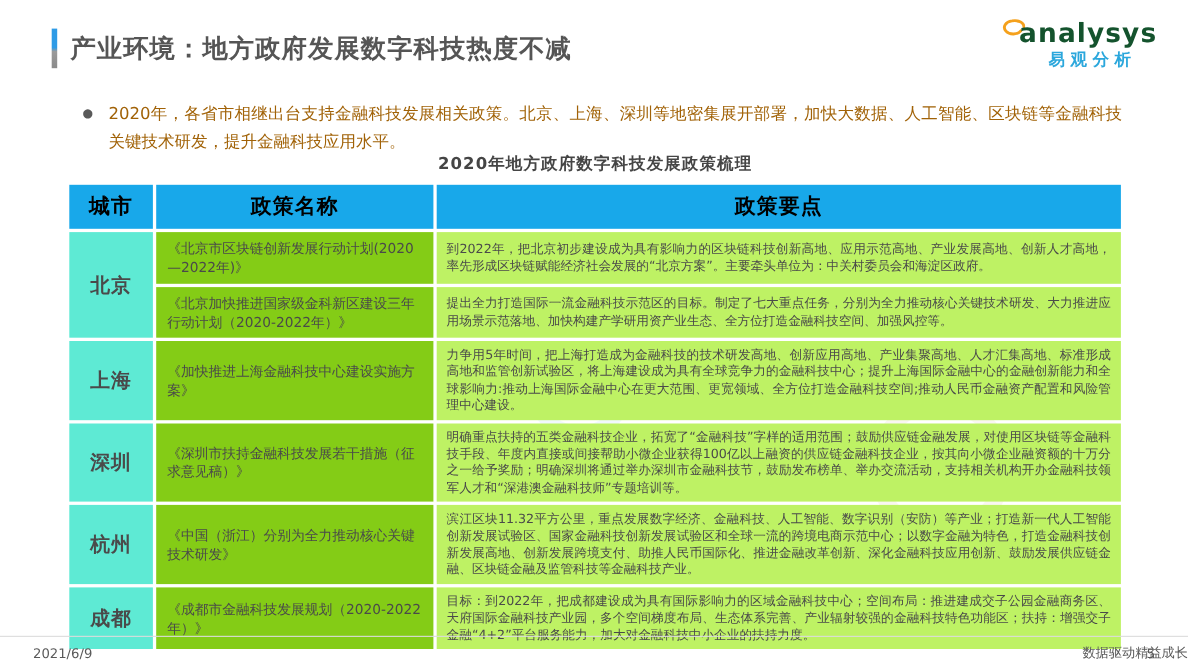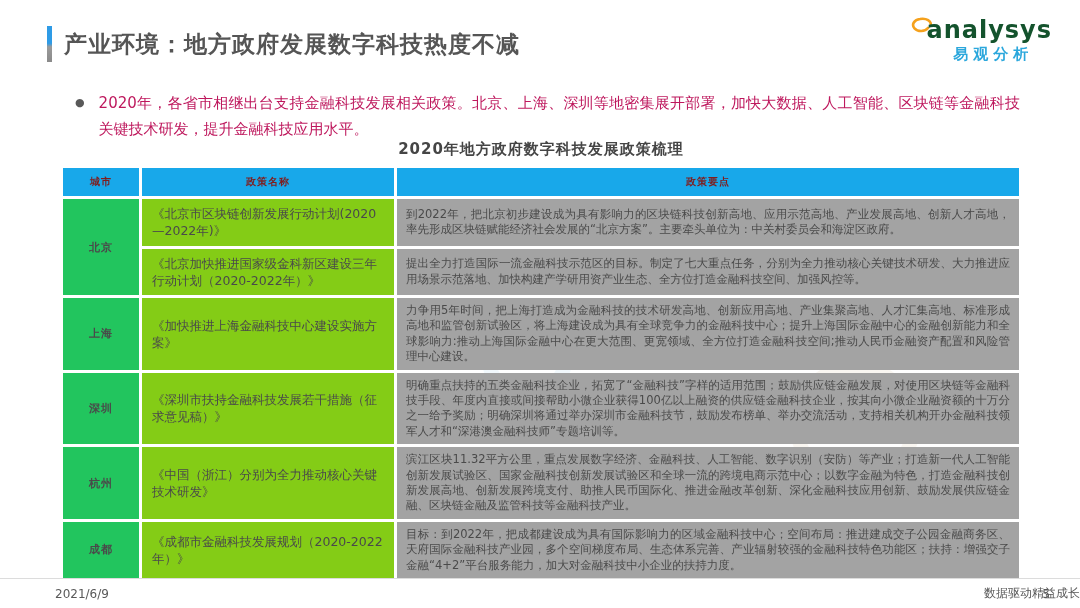--- a/index.html
+++ b/index.html
@@ -16,54 +16,54 @@
   }
   .page-title { font-size:23px; font-weight:bold; color:#555555; letter-spacing:1px; }
   .logo { position:absolute; top:16px; right:28px; text-align:center; }
   .logo-row { display:flex; align-items:flex-end; justify-content:flex-end; }
   .logo-brand { color:#14532d; font-size:24px; font-weight:bold; letter-spacing:1px; line-height:1; }
   .logo-swirl { width:26px; height:18px; margin-right:-6px; margin-bottom:8px; }
   .logo-cn { color:#2ba7dc; font-size:15px; font-weight:bold; letter-spacing:5px; margin-top:3px; padding-left:28px; }
   
   .intro { position:absolute; top:90px; left:75px; width:945px; display:flex; }
   .bullet-dot { font-size:11px; color:#595959; margin:6px 14px 0 0; }
-  .intro-text { font-size:15px; line-height:1.75; color:#be185d; text-align:justify; }
+  .intro-text { font-size:15px; line-height:1.75; color:#a16207; text-align:justify; }
   
   .table-title { position:absolute; top:140px; left:62px; width:958px; text-align:center;
                  font-size:15px; font-weight:bold; color:#454545; letter-spacing:1px; }
   .policy-table-wrap { position:absolute; top:165px; left:60px; width:962px; }
   table { border-collapse:separate; border-spacing:3px; width:100%; table-layout:fixed; }
   th {
-    background:#18a8ea; color:#7f1d1d; font-size:10px; font-weight:bold;
+    background:#18a8ea; color:#000000; font-size:19px; font-weight:bold;
     padding:7px 4px; text-align:center; letter-spacing:1px;font-family:Liberation Mono, monospace;
   }
   td { vertical-align:middle; }
   td.city {
-    background:#22c55e; text-align:center; font-size:11px; font-weight:bold;
+    background:#5eead4; text-align:center; font-size:18px; font-weight:bold;
     color:#4a4a4a; letter-spacing:1px;
   }
   td.pname {
     background:#84cc16; font-size:12.5px; line-height:1.38; color:#4a4a4a;
     padding:6px 10px; text-align:left;
   }
   td.ppoints {
-    background:#a3a3a3; font-size:11.5px; line-height:1.34; color:#4a4a4a;
+    background:#bef264; font-size:11.5px; line-height:1.34; color:#4a4a4a;
     padding:5px 9px; text-align:justify;
   }
   
   .watermark { position:absolute; top:300px; left:470px; opacity:0.10; pointer-events:none; }
   .watermark2 { position:absolute; top:360px; left:790px; width:130px; height:130px;
                 border-radius:50%; border:14px solid #e8ddc8; opacity:0.25; pointer-events:none; }
   
   .slide-footer {
     position:absolute; left:0; bottom:0; width:1080px; height:30px;
     border-top:1px solid #dcdcdc; font-size:12px; color:#595959;
     display:flex; align-items:center;
   }
-  .footer-date { position:absolute; left:30px;margin-left:25px; }
+  .footer-date { position:absolute; left:30px; }
   .footer-slogan { width:100%; text-align:right; }
   .footer-page { position:absolute; right:30px; }
 </style>
 </head>
 <body>
 
 <svg class="watermark" width="160" height="130" viewBox="0 0 160 130">
   <path d="M95 60 a38 34 0 1 1 -38 -34 c30 0 52 10 60 -8" fill="none" stroke="#7fc4ea" stroke-width="14"></path>
 </svg>
 <div class="watermark2"></div>

